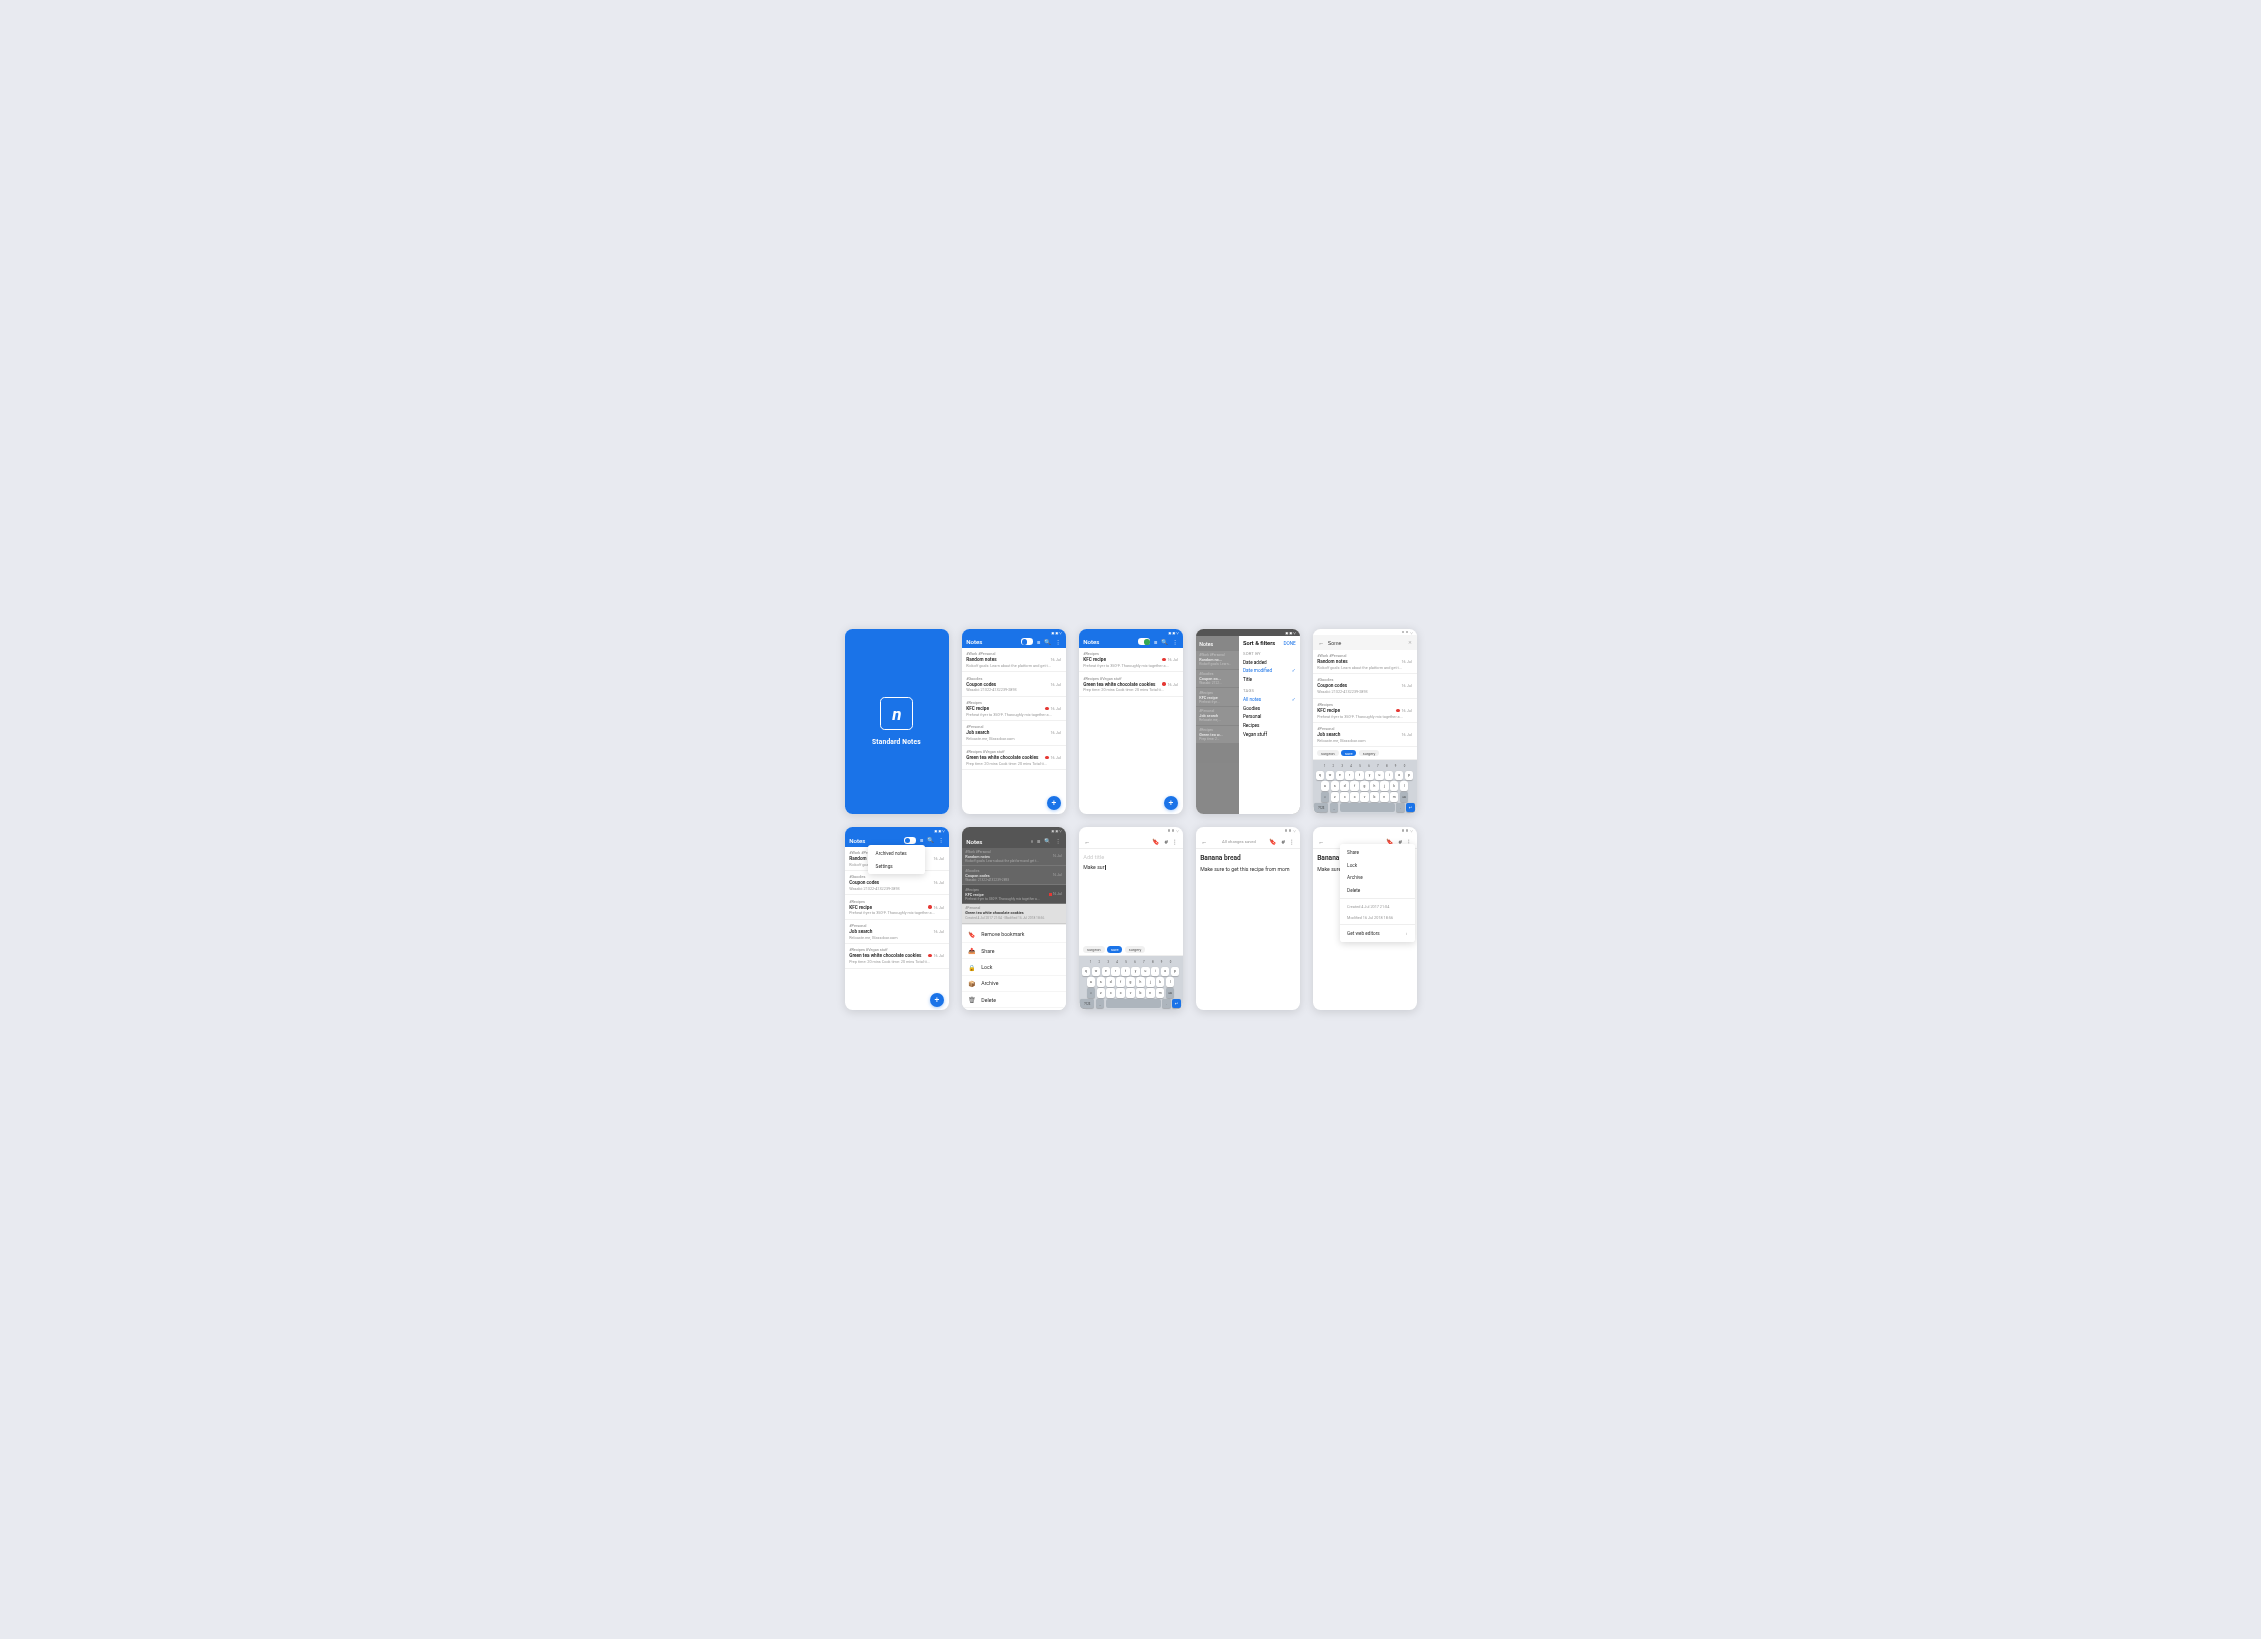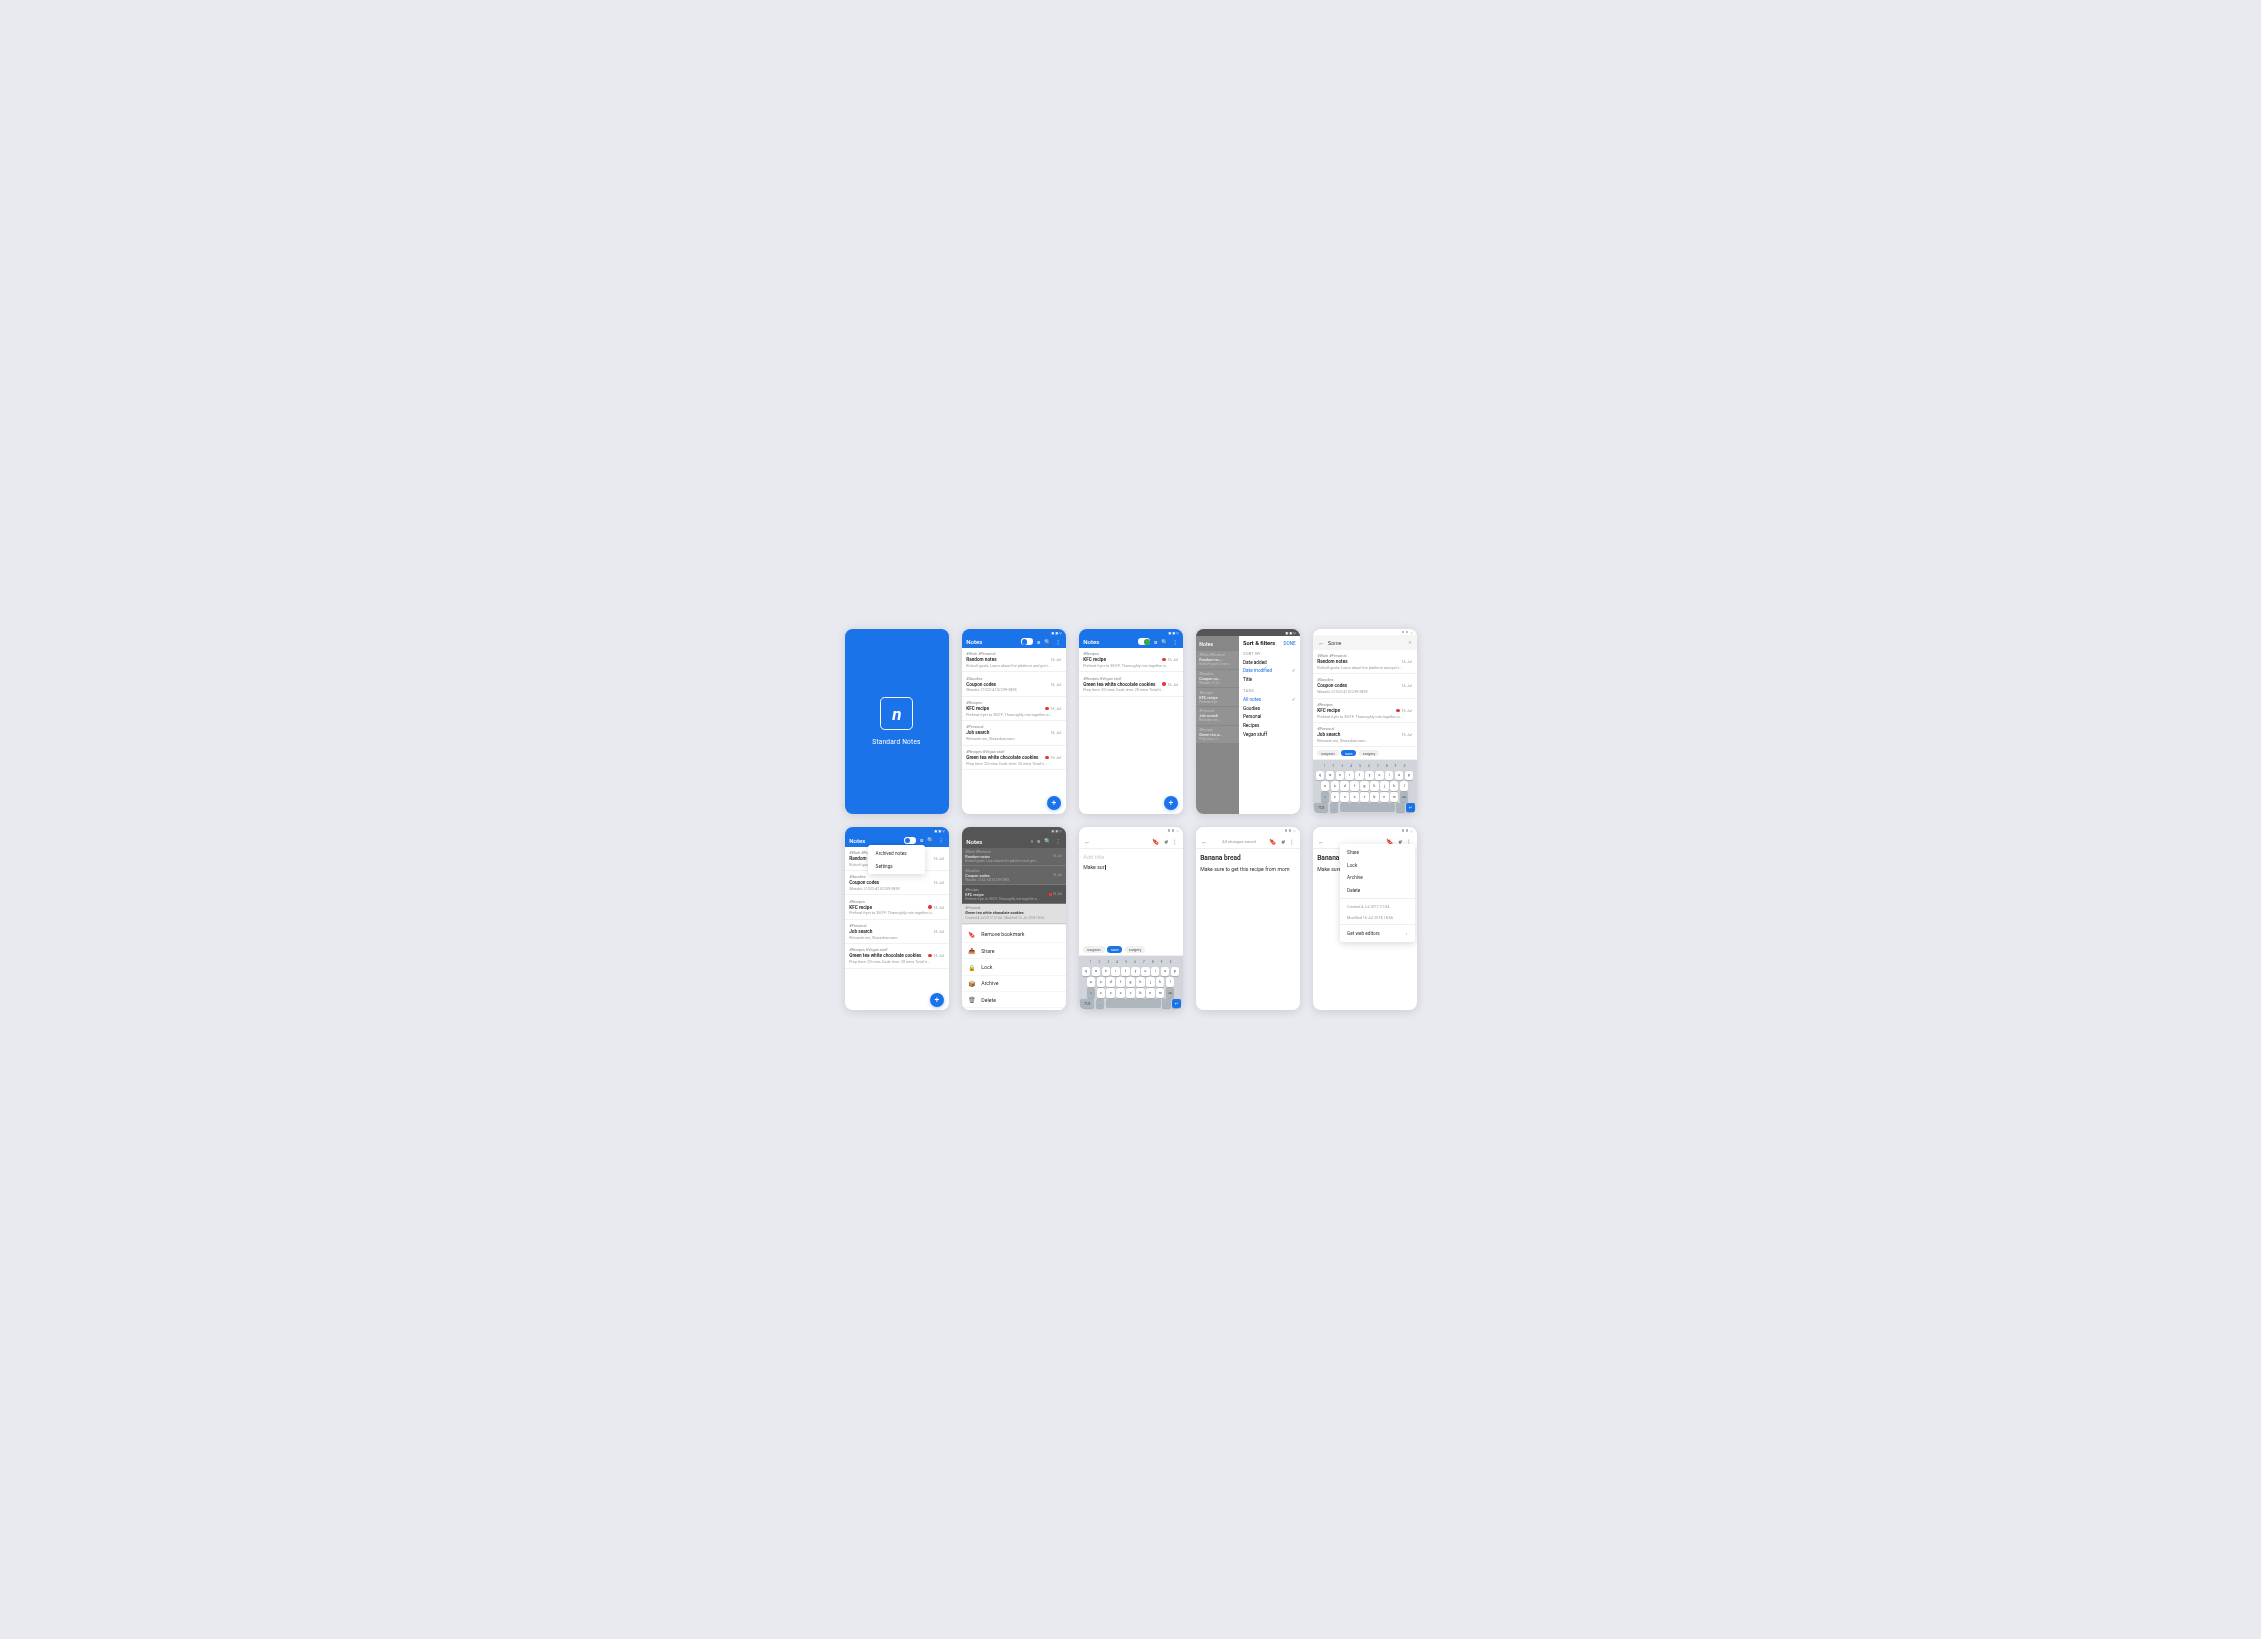--- a/index.html
+++ b/index.html
@@ -52,21 +52,21 @@
     .splash-logo-inner {
       font-size: 17px;
       color: #fff;
       font-weight: bold;
       font-style: italic;
       letter-spacing: -0.9px;
     }
     .splash-title {
       color: #fff;
       font-size: 6.6px;
-      font-weight: 400;
+      font-weight: 700;
       letter-spacing: 0.2px;
     }
 
     
     .status-bar {
       display: flex;
       justify-content: flex-end;
       align-items: center;
       padding: 1.9px 3.8px 0.9px;
       background: #1a73e8;

